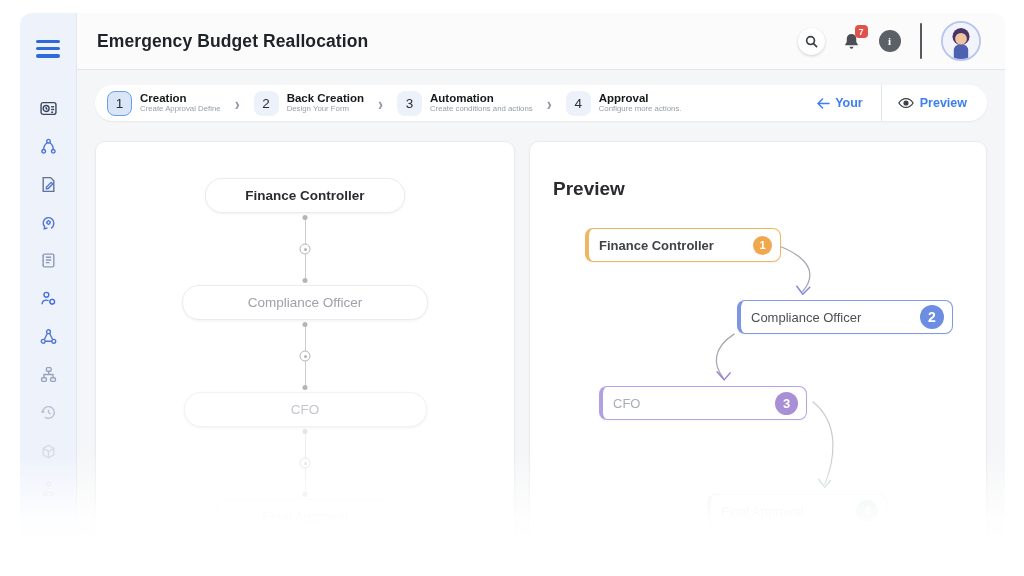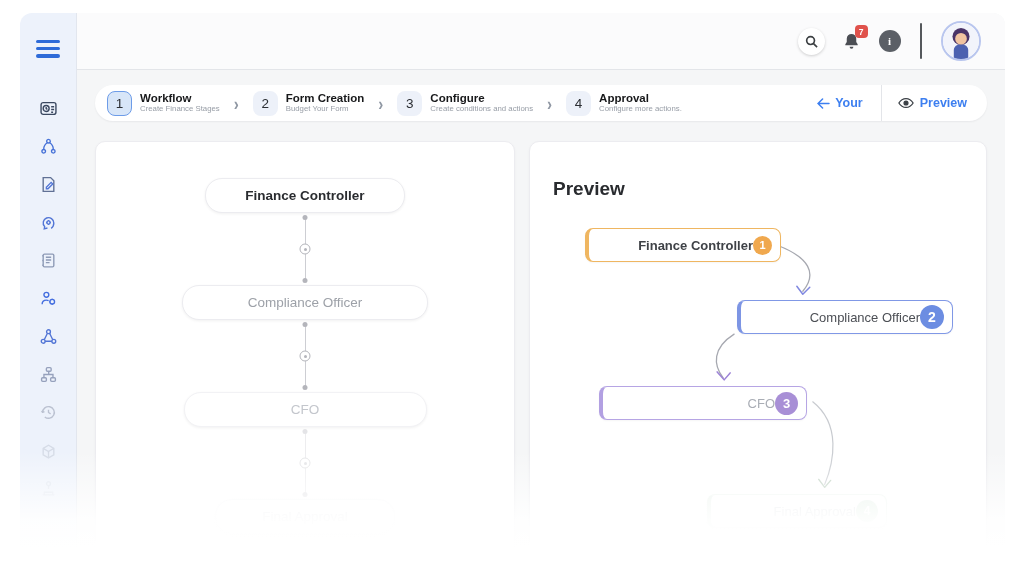--- a/index.html
+++ b/index.html
@@ -52,21 +52,21 @@
   .stepper-spacer { flex:1; }
   .back-btn { display:flex; align-items:center; gap:5px; background:none; border:none;
     color:#3d7ff0; font-size:12.5px; font-weight:600; cursor:pointer; margin-right:18px; }
   .step-div { width:1px; height:36px; background:#e3e5e9; }
   .preview-btn { display:flex; align-items:center; gap:6px; background:none; border:none;
     color:#3d7ff0; font-size:12.5px; font-weight:600; cursor:pointer; margin:0 14px 0 16px; }
 
   
   .panels { margin:20px 18px 0 18px; display:flex; gap:14px; }
   .card { background:#fff; border:1px solid #ececf0; border-radius:10px;
-    box-shadow:0 1px 3px rgba(0,0,0,.04); height:420px;text-align:right; }
+    box-shadow:0 1px 3px rgba(0,0,0,.04); height:420px; }
   .stage-card { width:420px; display:flex; flex-direction:column; align-items:center; padding-top:36px; }
   .preview-card { flex:1; position:relative; }
 
   
   .stage-node { height:35px; background:#fff; border:1px solid #ececf0; border-radius:17px;
     box-shadow:0 1px 3px rgba(0,0,0,.06); display:flex; align-items:center; justify-content:center; cursor:pointer; }
   .stage-1 { width:200px; font-size:13.5px; font-weight:700; color:#2a2c30; }
   .stage-2 { width:246px; font-size:13.5px; color:#9da1a8; }
   .stage-3 { width:243px; font-size:13.5px; color:#c3c6cc; border-color:#f2f2f5; }
   .stage-4 { width:180px; font-size:13.5px; color:#d9dce0; border-color:#f4f5f7; opacity:.55; }
@@ -194,20 +194,21 @@
             <path d="M8 5.5v3M4 14v-2.5h8V14M4 11.5V14M12 11.5V14"></path>
           <path d="M2.5 14h11"></path>
         </svg>
       </span>
     </nav>
   </aside>
 
   <div class="main">
 
     <header class="hdr">
+      <h1 class="hdr-title">Emergency Budget Reallocation</h1>
       <div class="hdr-actions">
         <button class="circle-btn">
           <svg width="13" height="13" viewBox="0 0 14 14" fill="none" stroke="#3c4043" stroke-width="1.8">
             <circle cx="6" cy="6" r="4.2"></circle>
               <path d="M9.2 9.2L13 13"></path>
           </svg>
         </button>
         <span class="bell-wrap">
           <svg width="19" height="19" viewBox="0 0 20 20" fill="#4b4e54">
             <path d="M10 2a5 5 0 00-5 5v3.5L3.5 13v1h13v-1L15 10.5V7a5 5 0 00-5-5z"></path>
@@ -228,37 +229,37 @@
             <path d="M13 14c1-5 4-7 7-7s6 2 7 7c-2-2.5-4.5-3.5-7-3.5S15 11.5 13 14z" fill="#4a3468"></path>
           </svg>
         </span>
       </div>
     </header>
 
     <div class="stepper">
       <div class="step active">
         <span class="step-num">1</span>
         <span class="step-txt">
-          <span class="step-title">Workflow</span>
-          <span class="step-sub">Create Finance Stages</span>
+          <span class="step-title">Creation</span>
+          <span class="step-sub">Create Approval Define</span>
         </span>
       </div>
       <span class="chev">›</span>
       <div class="step">
         <span class="step-num">2</span>
         <span class="step-txt">
-          <span class="step-title">Form Creation</span>
-          <span class="step-sub">Budget Your Form</span>
+          <span class="step-title">Back Creation</span>
+          <span class="step-sub">Design Your Form</span>
         </span>
       </div>
       <span class="chev">›</span>
       <div class="step">
         <span class="step-num">3</span>
         <span class="step-txt">
-          <span class="step-title">Configure</span>
+          <span class="step-title">Automation</span>
           <span class="step-sub">Create conditions and actions</span>
         </span>
       </div>
       <span class="chev">›</span>
       <div class="step">
         <span class="step-num">4</span>
         <span class="step-txt">
           <span class="step-title">Approval</span>
           <span class="step-sub">Configure more actions.</span>
         </span>

